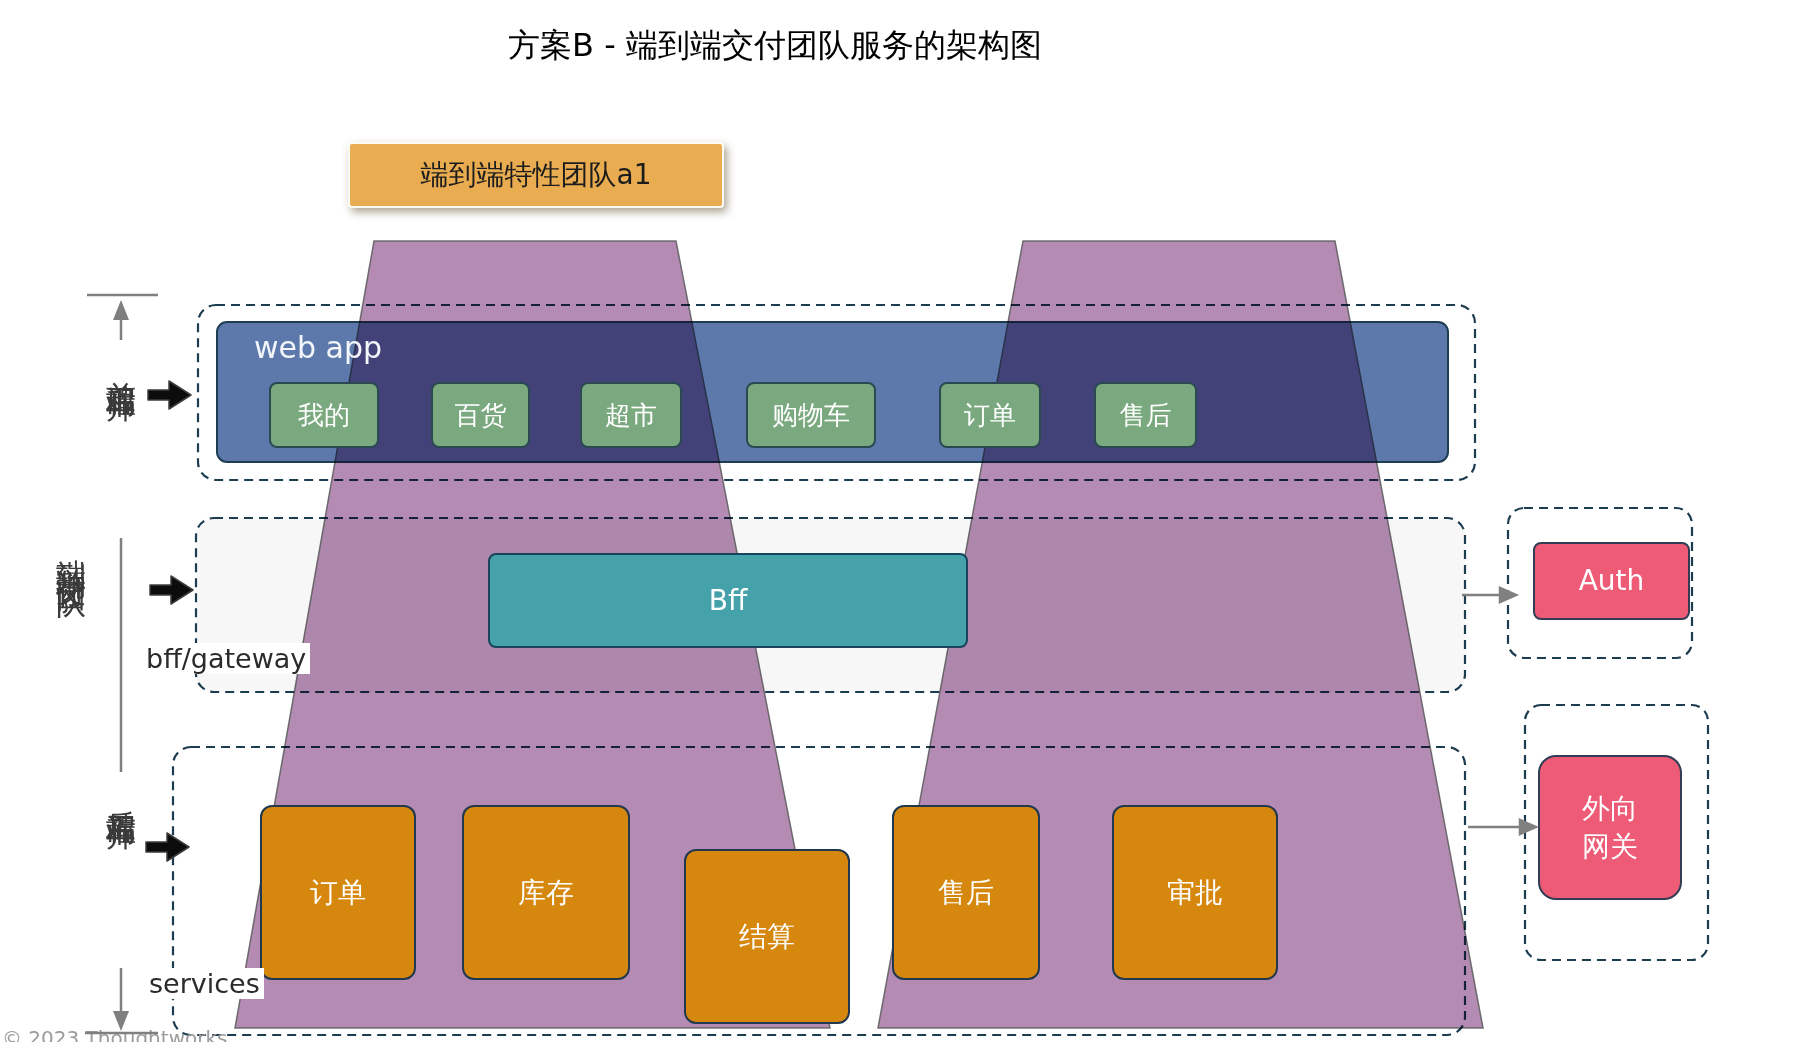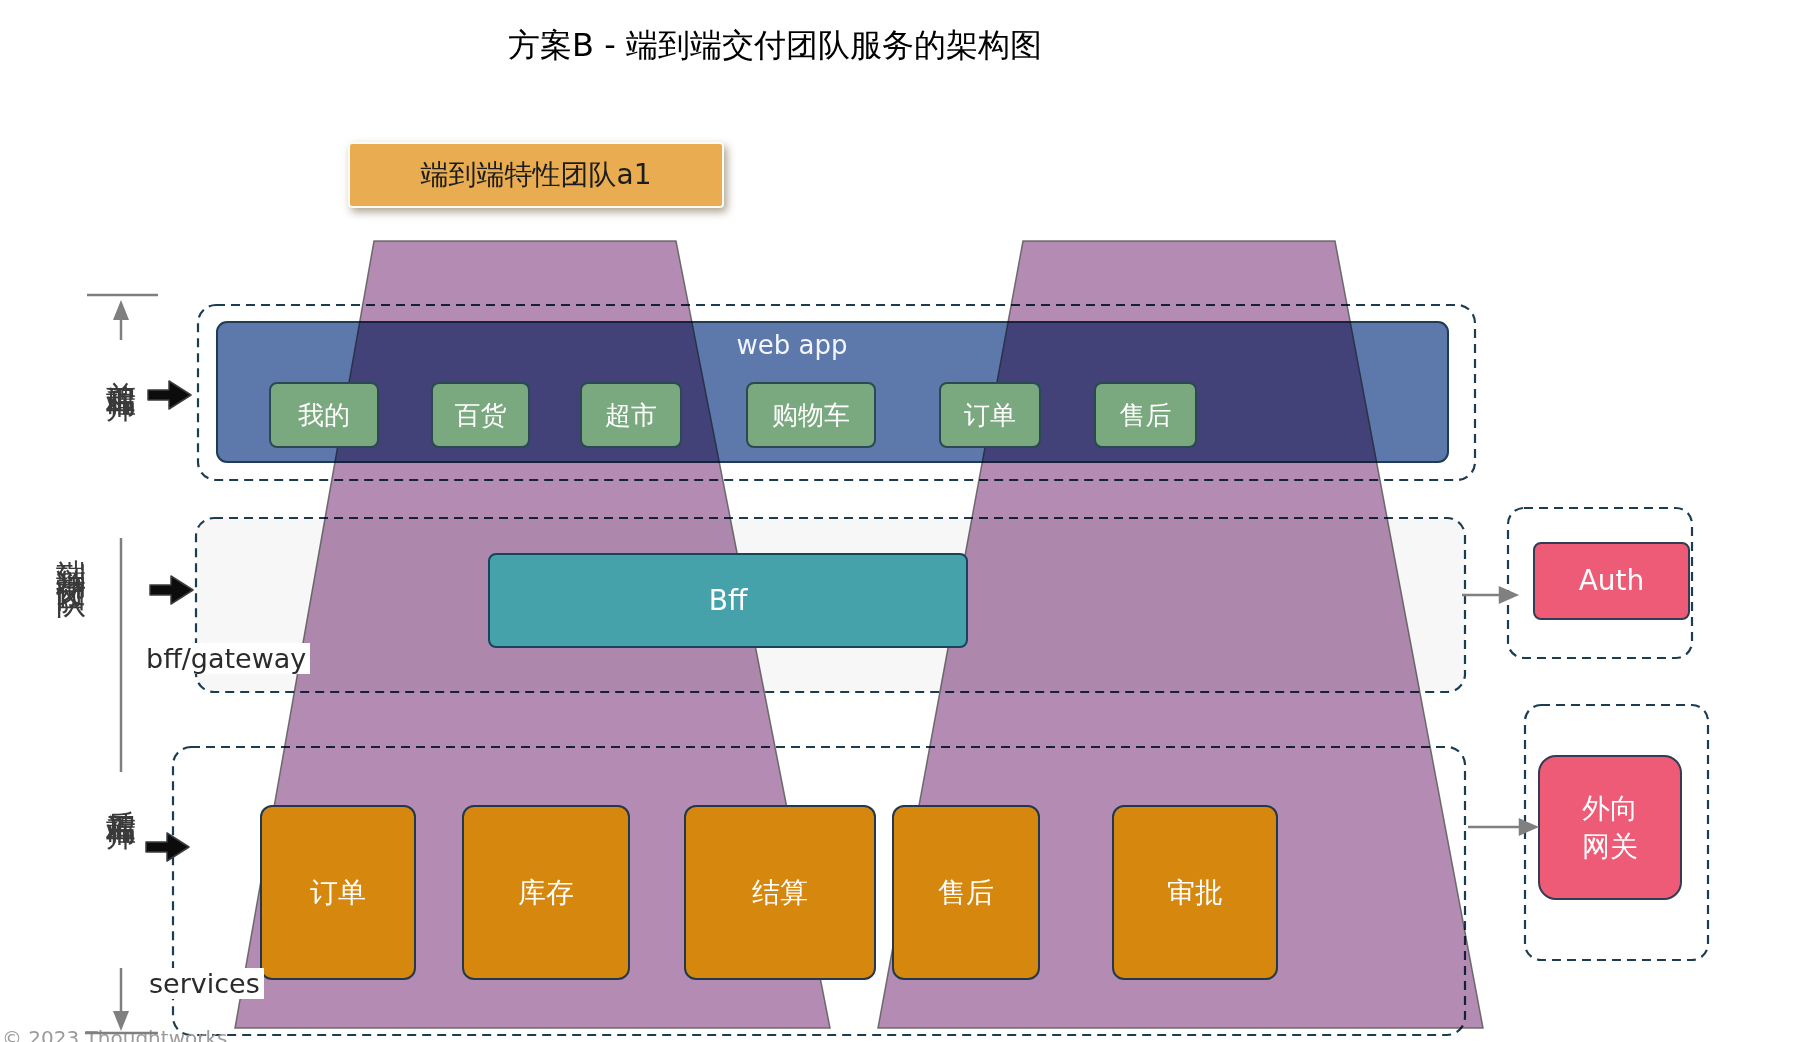--- a/index.html
+++ b/index.html
@@ -10,21 +10,21 @@
   .layer-trap{z-index:2;mix-blend-mode:multiply;}
   .layer-arrows{z-index:4;}
 
   .title{left:300px;top:24px;width:950px;text-align:center;font-size:32px;color:#000000;font-weight:500;z-index:3;}
 
   .team-label{z-index:3;background:#e9ac50;border:2px solid rgba(255,255,255,0.95);border-radius:4px;
     box-shadow:3px 4px 8px rgba(70,50,10,0.45);color:#1c1c1c;font-size:28px;text-align:center;}
   .team-a1{left:348px;top:142px;width:372px;height:62px;line-height:62px;}
   .team-a2{left:976px;top:148px;width:380px;height:60px;line-height:60px;}
 
-  .webapp-title{left:217px;top:330px;width:1150px;text-align:center;color:#f2f5fa;font-size:26px;z-index:3;}
+  .webapp-title{left:217px;top:330px;width:1150px;color:#f2f5fa;font-size:30px;z-index:3;padding-left:37px;}
 
   .module-btn{z-index:3;top:382px;height:66px;line-height:62px;background:#7ba97f;border:2px solid #2b4950;
     border-radius:8px;color:#ffffff;font-size:26px;text-align:center;box-sizing:border-box;}
 
   .bff-box{z-index:3;left:488px;top:553px;width:480px;height:95px;line-height:91px;background:#46a2aa;
     border:2px solid #17445a;border-radius:8px;color:#ffffff;font-size:28px;text-align:center;box-sizing:border-box;}
 
   .zone-chip{z-index:3;background:#ffffff;color:#2b2b2b;font-size:27px;padding:0 4px;}
   .chip-bff{left:142px;top:643px;}
   .chip-services{left:145px;top:968px;}
@@ -73,21 +73,21 @@
   <div class="abs module-btn" style="left:580px;width:102px;">超市</div>
   <div class="abs module-btn" style="left:746px;width:130px;">购物车</div>
   <div class="abs module-btn" style="left:939px;width:102px;">订单</div>
   <div class="abs module-btn" style="left:1094px;width:103px;">售后</div>
 
   <div class="abs bff-box">Bff</div>
   <div class="abs zone-chip chip-bff">bff/gateway</div>
 
   <div class="abs service-box" style="left:260px;width:156px;">订单</div>
   <div class="abs service-box" style="left:462px;width:168px;">库存</div>
-  <div class="abs service-box" style="left:684px;width:192px;">结算</div>
+  <div class="abs service-box" style="left:684px;width:166px;margin-top:44px;">结算</div>
   <div class="abs service-box" style="left:892px;width:148px;">售后</div>
   <div class="abs service-box" style="left:1112px;width:166px;">审批</div>
   <div class="abs zone-chip chip-services">services</div>
 
   <div class="abs pink-box auth-box">Auth</div>
   <div class="abs pink-box outbound-box">
     <span>外向</span><br>
     <span>网关</span>
   </div>
 

